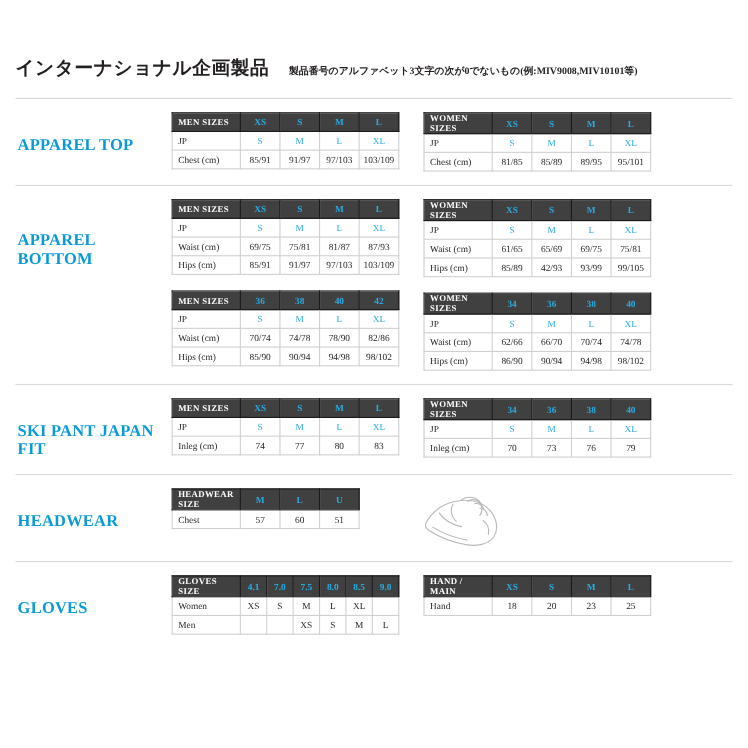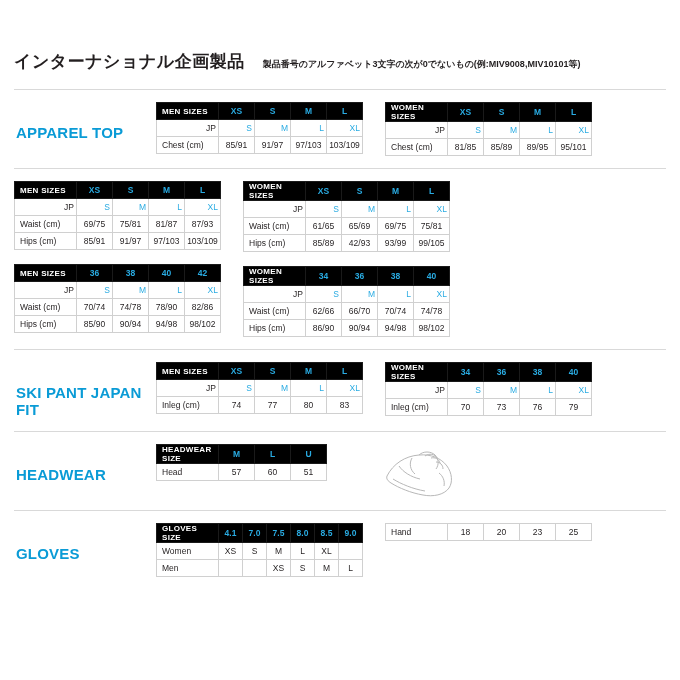--- a/index.html
+++ b/index.html
@@ -14,20 +14,21 @@
     color: #231f20;
     position: relative;
     overflow: hidden;
   }
   .page {
     position: relative;
     width: 680px;
     height: 533px;
     box-sizing: border-box;
     padding: 0 14px;
+    font-family: Liberation Serif, serif;
   }
   
   .header {
     padding-top: 50px;
     display: flex;
     align-items: baseline;
   }
   .header-title {
     font-size: 17px;
     font-weight: bold;
@@ -79,21 +80,21 @@
   table td, table th {
     border: 1px solid #d0d0d0;
     text-align: center;
     height: 17px;
     padding: 0 2px;
     font-weight: normal;
     color: #231f20;
     box-sizing: border-box;
   }
   .hdr td, .hdr th {
-    background: #000000;
+    background: #404040;
     color: #ffffff;
     border: 1px solid #1a1a1a;
   }
   .hdr .lbl {
     text-align: left;
     padding-left: 5px;
     font-weight: bold;
     font-size: 8px;
     letter-spacing: 0.3px;
   }
@@ -101,21 +102,21 @@
     color: #29abe2;
     font-weight: bold;
     font-size: 8.5px;
   }
   .rowlabel {
     text-align: left;
     padding-left: 5px;
     width: 62px;
     font-size: 8.5px;
   }
-  .jp td { color: #29abe2; text-align: right; }
+  .jp td { color: #29abe2; }
   .jp .rowlabel { color: #231f20; }
   .cell { width: 36px; }
   .glove-cell { width: 24px; }
   
   .glove-illo {
     width: 86px;
     height: 52px;
     margin-left: 30px;
     margin-top: 2px;
     flex: 0 0 auto;
@@ -186,20 +187,21 @@
             <td class="cell">89/95</td>
             <td class="cell">95/101</td>
           </tr>
         </tbody>
           </table>
       </div>
     </div>
   </div>
 
   <div class="section">
+    <div class="cat mid">APPAREL BOTTOM</div>
     <div class="tables">
       <div class="stack">
         <table>
           <tbody>
               <tr class="hdr">
             <td class="lbl rowlabel">MEN SIZES</td>
             <td class="sz cell">XS</td>
             <td class="sz cell">S</td>
             <td class="sz cell">M</td>
             <td class="sz cell">L</td>
@@ -395,21 +397,21 @@
       <div class="tblwrap">
         <table>
           <tbody>
               <tr class="hdr">
             <td class="lbl rowlabel">HEADWEAR SIZE</td>
             <td class="sz cell">M</td>
             <td class="sz cell">L</td>
             <td class="sz cell">U</td>
           </tr>
           <tr>
-            <td class="rowlabel">Head</td>
+            <td class="rowlabel">Chest</td>
             <td class="cell">57</td>
             <td class="cell">60</td>
             <td class="cell">51</td>
           </tr>
         </tbody>
           </table>
       </div>
       <div class="glove-illo">
         <svg viewBox="0 0 90 55" width="90" height="55" aria-hidden="true">
           <g fill="none" stroke="#b8b8b8" stroke-width="1">
@@ -460,20 +462,27 @@
             <td class="glove-cell">S</td>
             <td class="glove-cell">M</td>
             <td class="glove-cell">L</td>
           </tr>
         </tbody>
           </table>
       </div>
       <div class="tblwrap">
         <table>
           <tbody>
+              <tr class="hdr">
+            <td class="lbl rowlabel">HAND / MAIN</td>
+            <td class="sz cell">XS</td>
+            <td class="sz cell">S</td>
+            <td class="sz cell">M</td>
+            <td class="sz cell">L</td>
+          </tr>
           <tr>
             <td class="rowlabel">Hand</td>
             <td class="cell">18</td>
             <td class="cell">20</td>
             <td class="cell">23</td>
             <td class="cell">25</td>
           </tr>
         </tbody>
           </table>
       </div>

